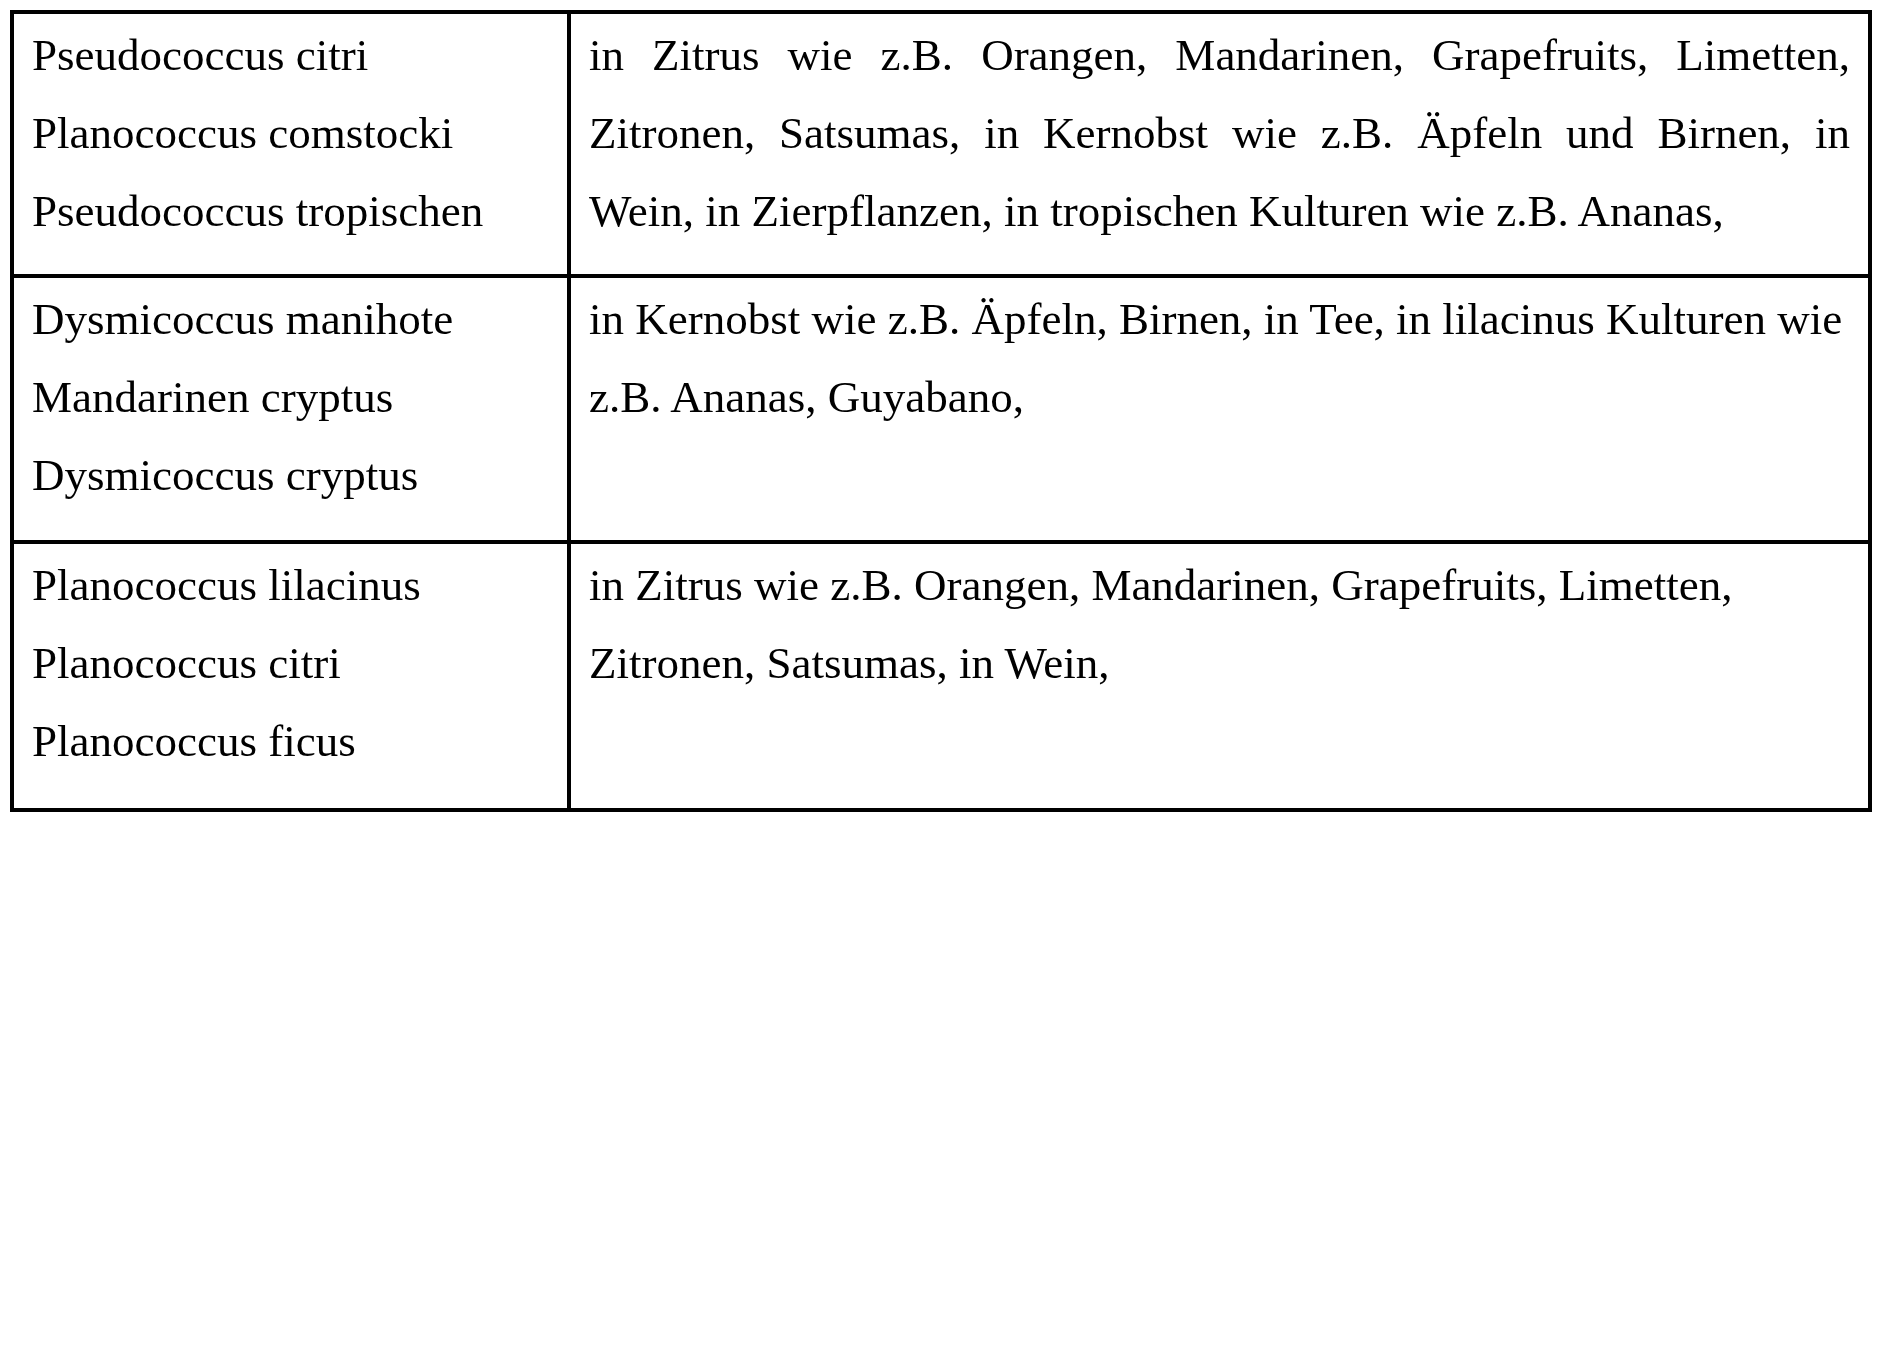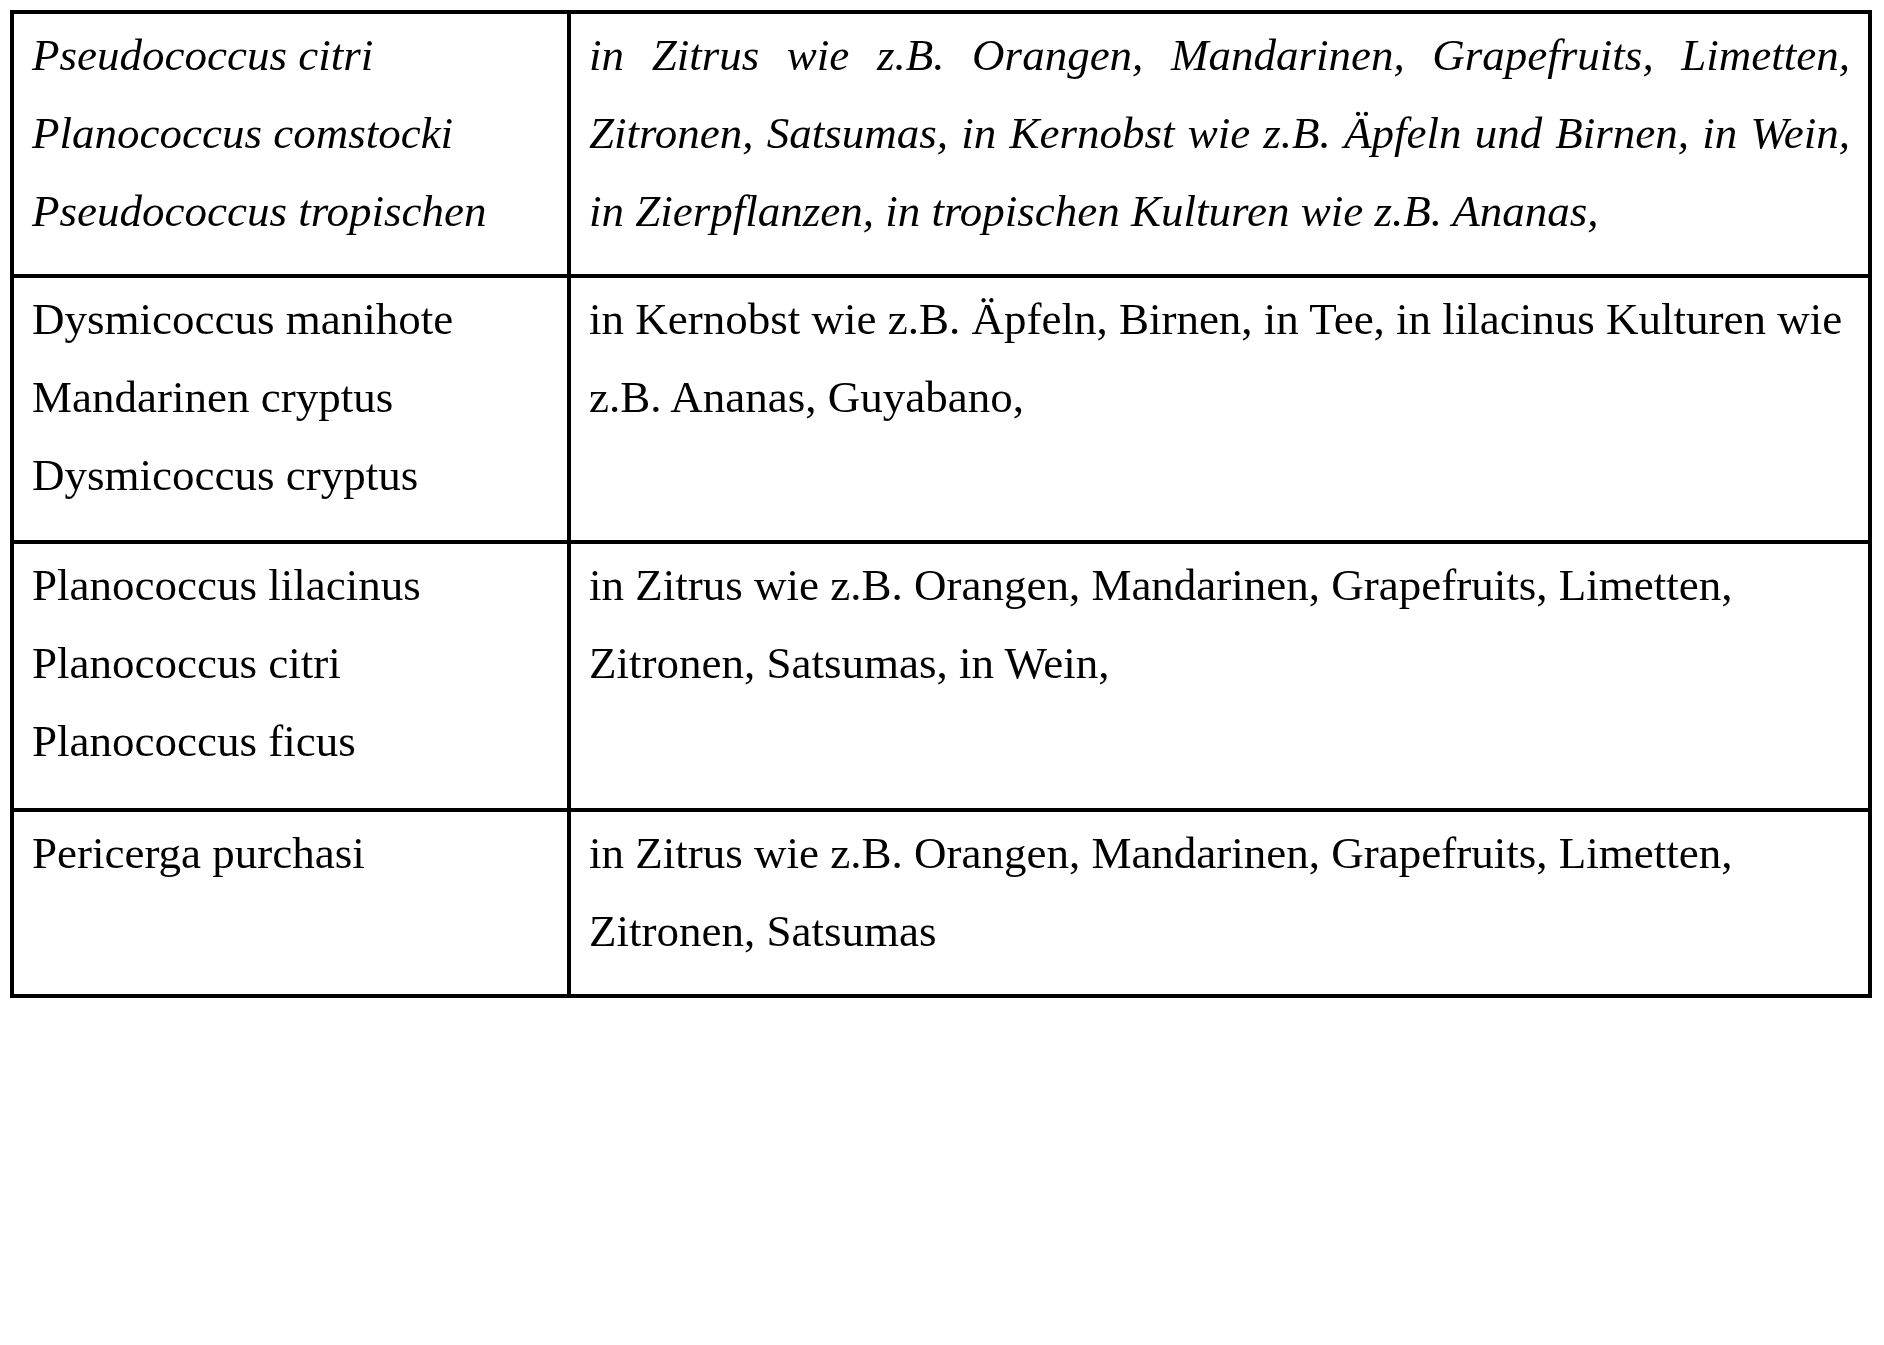--- a/index.html
+++ b/index.html
@@ -25,21 +25,21 @@
   }
   table.species-table td {
     border: 4px solid #000000;
     vertical-align: top;
     padding: 2px 18px 0 18px;
     font-size: 45px;
     line-height: 78px;
     overflow: hidden;
   }
   col.c-species { width: 557px; }
-  tr.r0 td { height: 258px; font-style: italic; }
+  tr.r0 td { height: 258px; }
   tr.r1 td { height: 260px; }
   tr.r2 td { height: 262px; }
   tr.r3 td { height: 180px; }
   tr.r4 td { height: 340px; }
   .crops-justify {
     text-align: justify;
     text-align-last: left;
   }
   .species-line { white-space: nowrap; }
 </style>
@@ -75,22 +75,14 @@
     <tr class="r2">
       <td>
         <div class="species-line">Planococcus lilacinus</div>
         <div class="species-line">Planococcus citri</div>
         <div class="species-line">Planococcus ficus</div>
       </td>
       <td>
         <div>in Zitrus wie z.B. Orangen, Mandarinen, Grapefruits, Limetten, Zitronen, Satsumas, in Wein,</div>
       </td>
     </tr>
-    <tr class="r3">
-      <td>
-        <div class="species-line">Pericerga purchasi</div>
-      </td>
-      <td>
-        <div>in Zitrus wie z.B. Orangen, Mandarinen, Grapefruits, Limetten, Zitronen, Satsumas</div>
-      </td>
-    </tr>
   </tbody>
 </table>
 
 </body></html>

